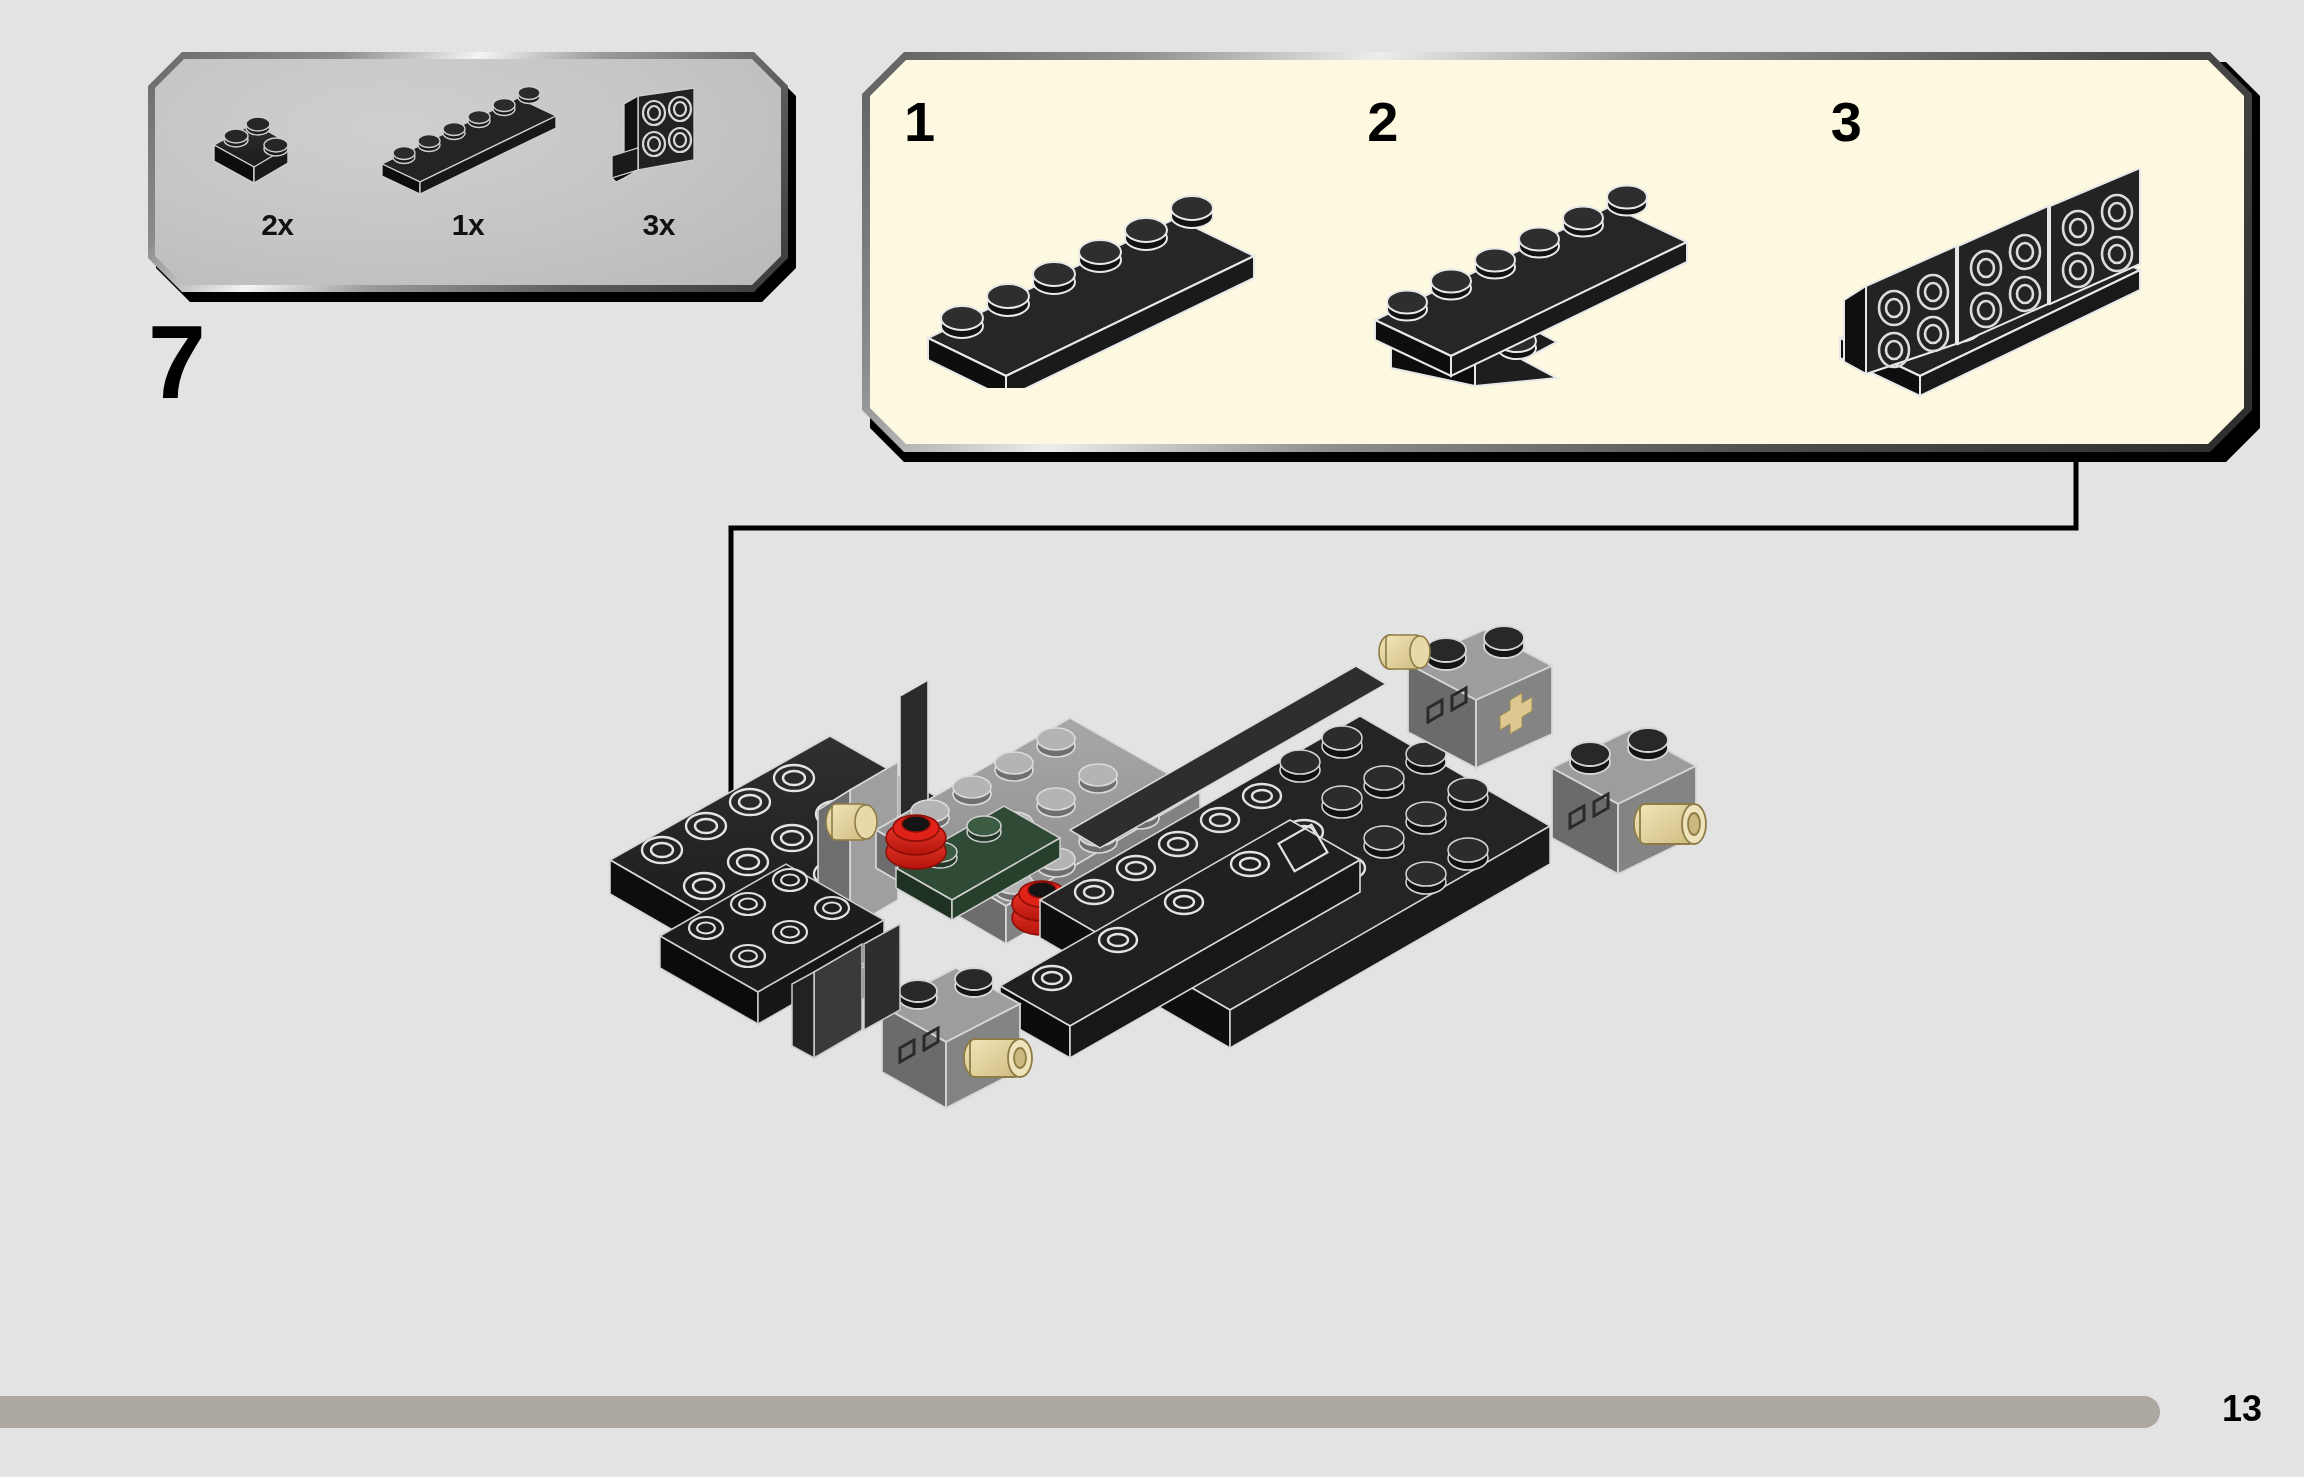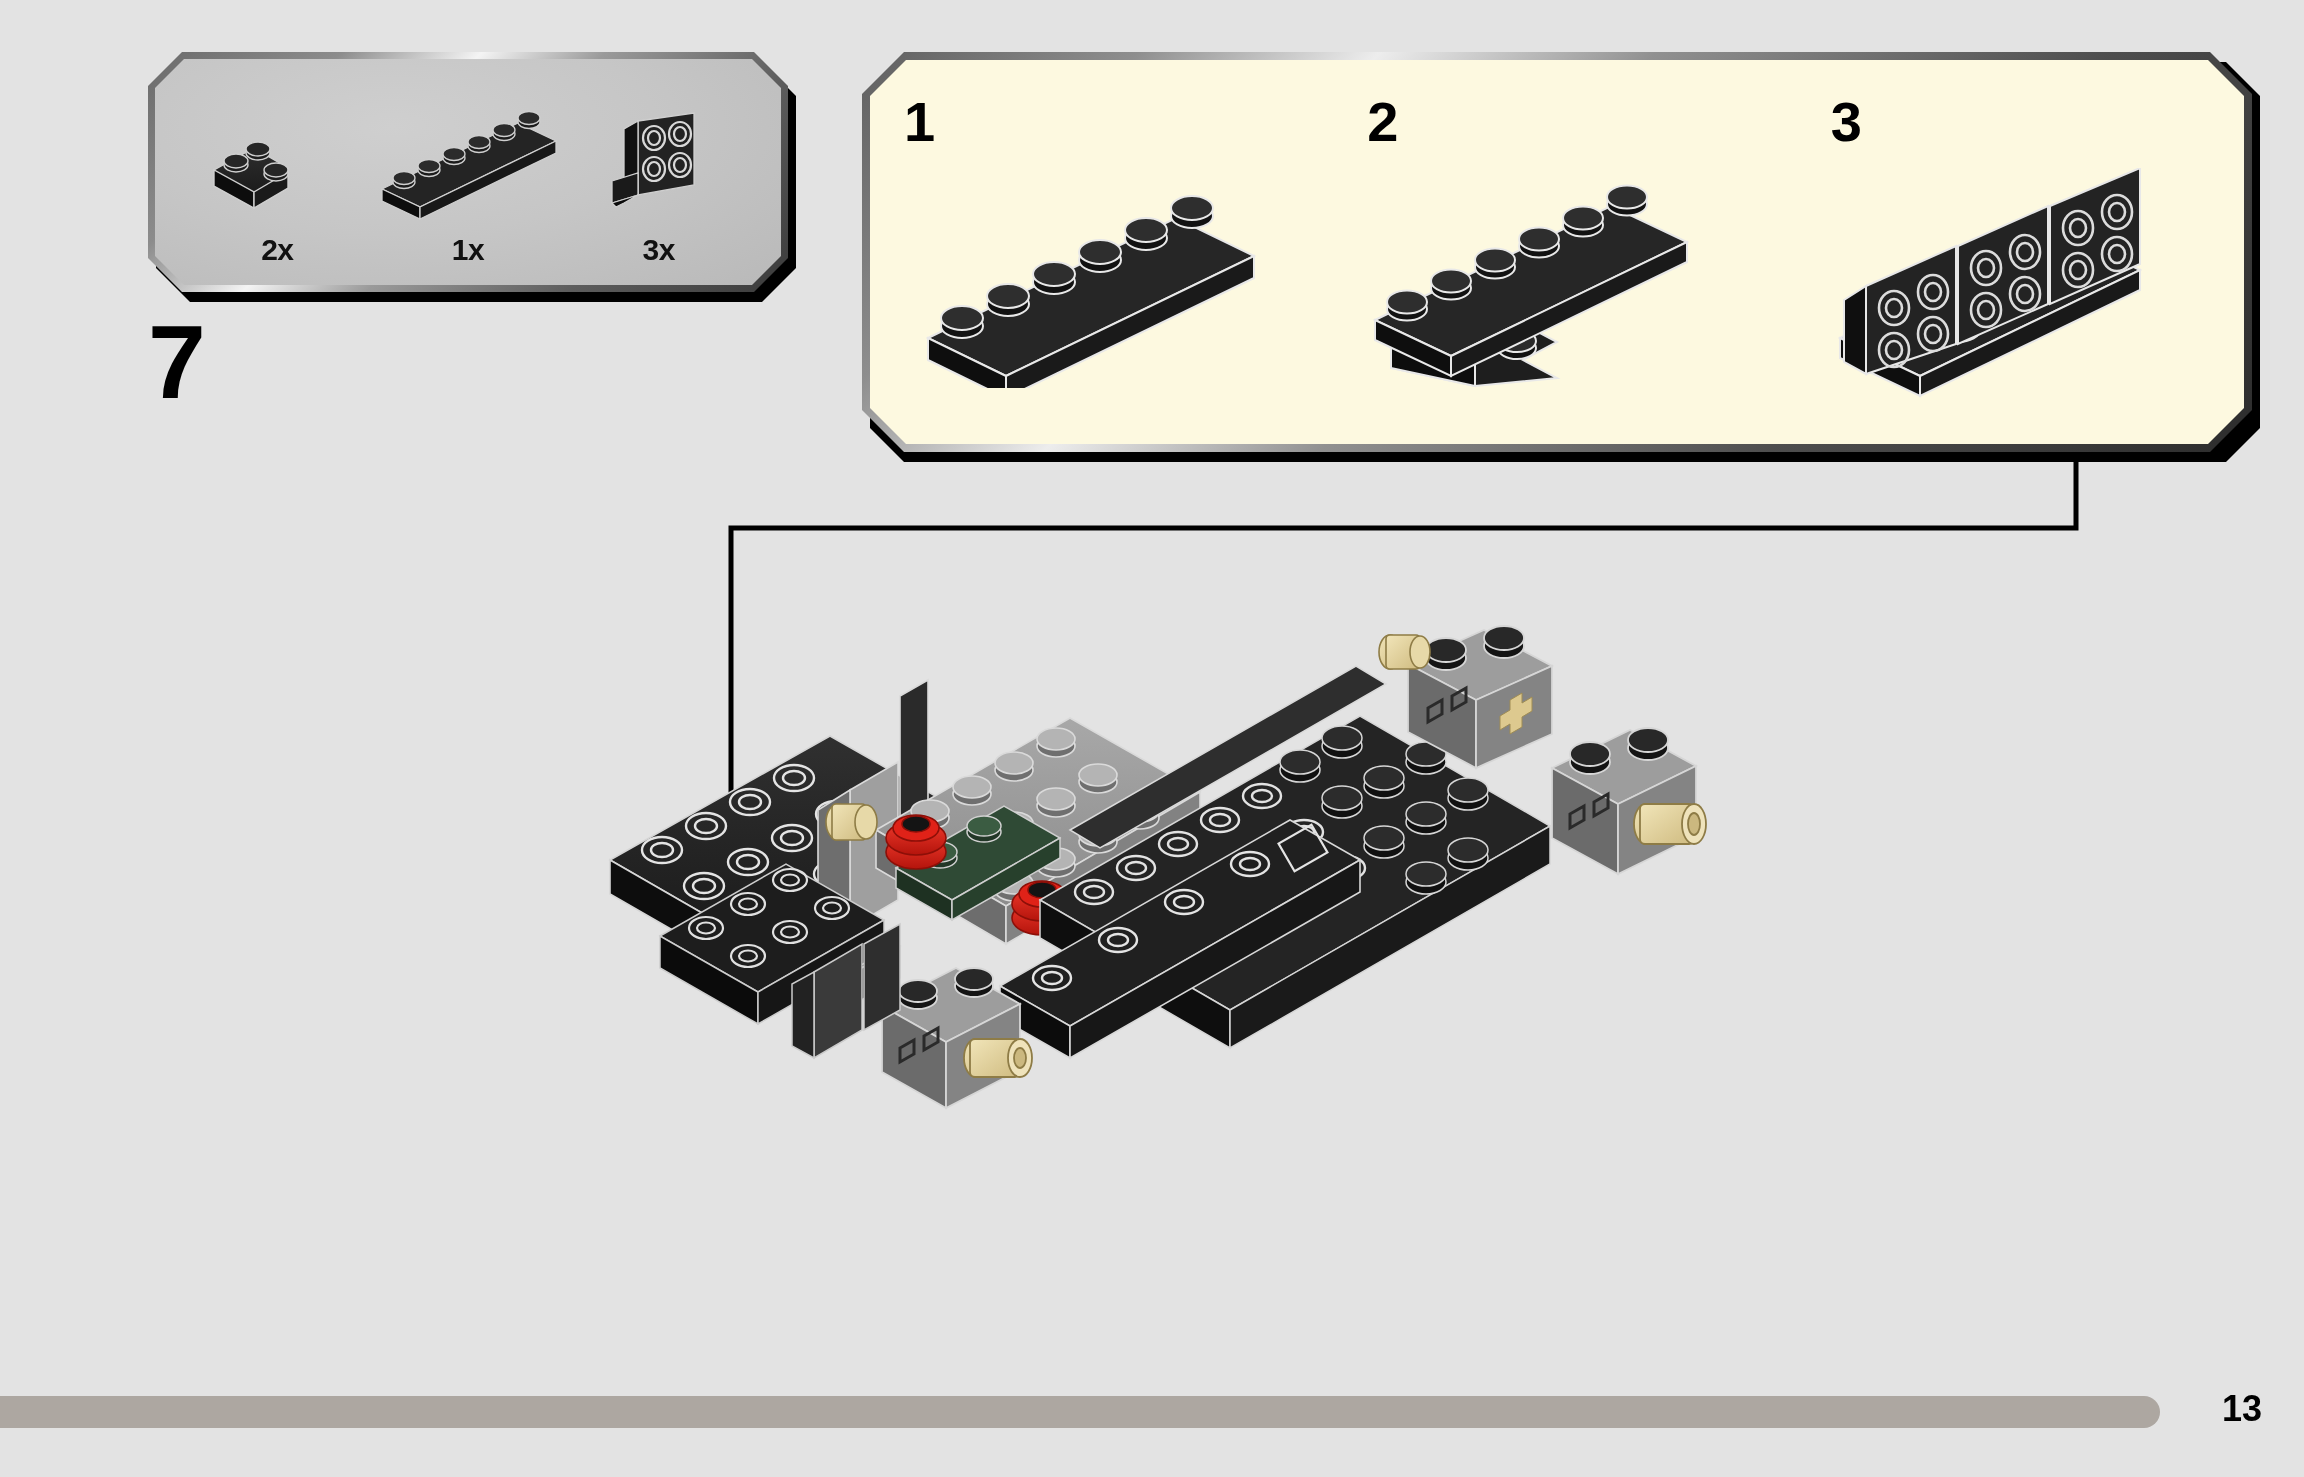--- a/index.html
+++ b/index.html
@@ -35,21 +35,21 @@
                        calc(100% - 34px) 100%, 34px 100%, 0 calc(100% - 34px), 0 34px);
   }
   .oct-fill {
     position: absolute; left: 7px; top: 7px; right: 7px; bottom: 7px;
     background: radial-gradient(ellipse at 38% 30%, #cfcfcf 0%, #c6c6c6 48%, #b9b9b9 100%);
     clip-path: polygon(29px 0, calc(100% - 29px) 0, 100% 29px, 100% calc(100% - 29px),
                        calc(100% - 29px) 100%, 29px 100%, 0 calc(100% - 29px), 0 29px);
   }
   .parts-row {
     position: absolute; inset: 0;
-    display: flex; align-items: center; justify-content: space-around;
+    display: flex; justify-content: space-around;
     padding: 0 34px;
   }
   .part-cell {
     display: flex; flex-direction: column;
     align-items: center; justify-content: flex-end;
     height: 190px; width: 170px;
   }
   .part-art { height: 120px; display:flex; align-items:center; justify-content:center; }
   .part-qty {
     font-size: 30px; font-weight: 700; color: #111;

